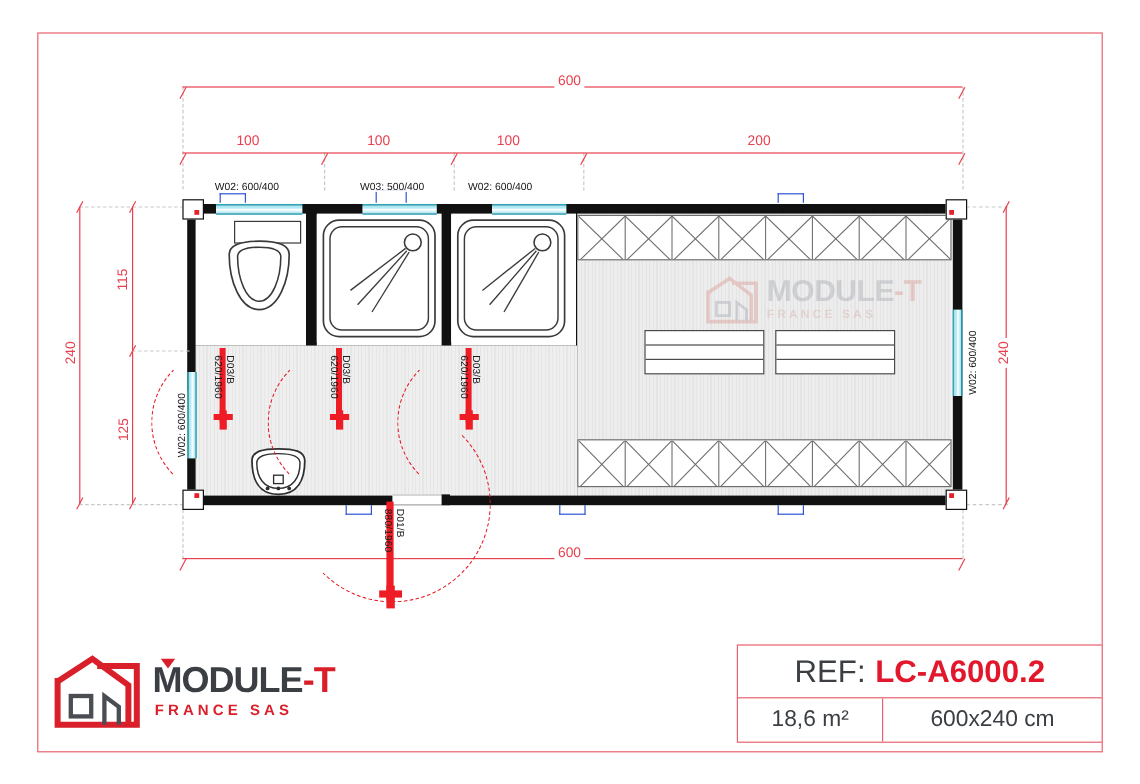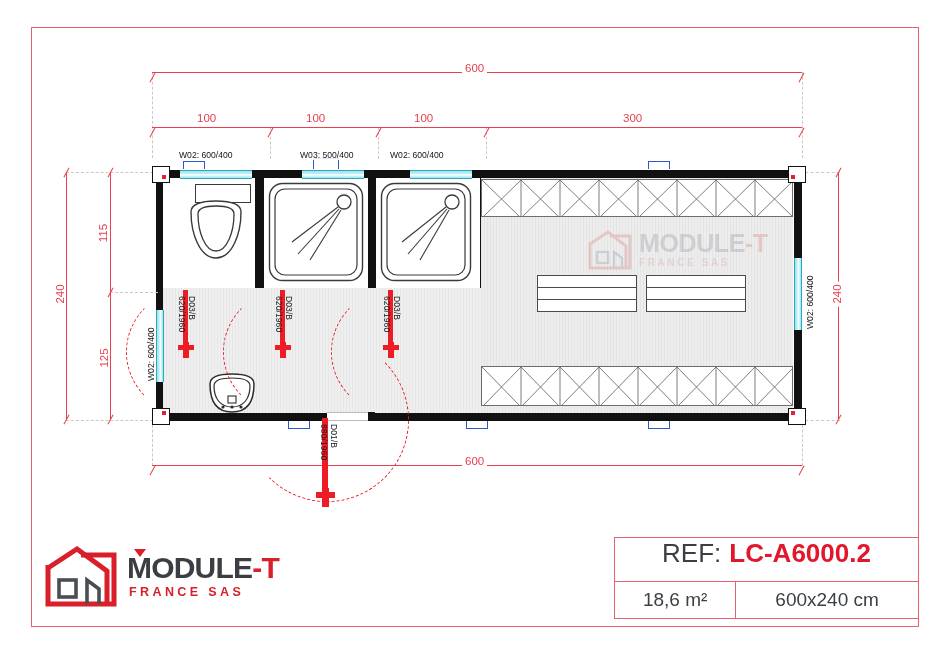--- a/index.html
+++ b/index.html
@@ -266,21 +266,21 @@
     position: absolute;
     left: 614px; top: 537px;
     width: 305px; height: 82px;
     border: 1.5px solid #e8616e;
     background: #fff;
     display: flex; flex-direction: column;
   }
   #ref-top {
     height: 44px;
     border-bottom: 1.5px solid #e8616e;
-    display: flex; align-items: flex-start; justify-content: center;
+    display: flex; align-items: center; justify-content: center;
     gap: 8px;
   }
   #ref-top .rlabel { font-size: 26px; color: #3b3f44; font-weight: 500; }
   #ref-top .rvalue { font-size: 26px; color: #e2172b; font-weight: bold; }
   #ref-bot { flex: 1; display: flex; }
   #ref-bot .cell {
     display: flex; align-items: center; justify-content: center;
     font-size: 19px; color: #3b3f44;
   }
   #ref-bot .cell-area { width: 40%; border-right: 1.5px solid #e8616e; }
@@ -303,21 +303,21 @@
   <div class="dim-line" style="left:152px; top:127px; width:650px; height:1.4px;"></div>
   <div class="dim-tick" style="left:147px; top:132px; transform:rotate(-62deg);"></div>
   <div class="dim-tick" style="left:265px; top:132px; transform:rotate(-62deg);"></div>
   <div class="dim-tick" style="left:373px; top:132px; transform:rotate(-62deg);"></div>
   <div class="dim-tick" style="left:481px; top:132px; transform:rotate(-62deg);"></div>
   <div class="dim-tick" style="left:796px; top:132px; transform:rotate(-62deg);"></div>
 
   <div class="dim-text" style="left:194px; top:112px;">100</div>
   <div class="dim-text" style="left:303px; top:112px;">100</div>
   <div class="dim-text" style="left:411px; top:112px;">100</div>
-  <div class="dim-text" style="left:620px; top:112px;">300</div>
+  <div class="dim-text" style="left:620px; top:112px;">200</div>
 
   <div class="dim-ext" style="left:270px; top:127px; height:32px;"></div>
   <div class="dim-ext" style="left:378px; top:127px; height:32px;"></div>
   <div class="dim-ext" style="left:486px; top:127px; height:32px;"></div>
 
   <div class="dim-line" style="left:66px; top:172px; width:1.4px; height:248px;"></div>
   <div class="dim-tick" style="left:61px; top:172px; transform:rotate(-62deg);"></div>
   <div class="dim-tick" style="left:61px; top:419px; transform:rotate(-62deg);"></div>
   <div class="dim-text-v" style="left:47px; top:288px; transform:rotate(-90deg);">240</div>
   <div class="dim-ext-h" style="left:66px; top:172px; width:92px;"></div>

